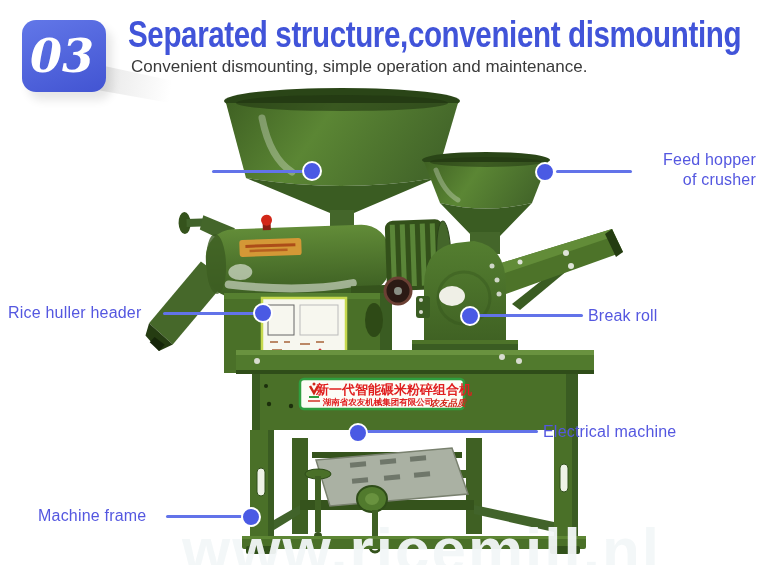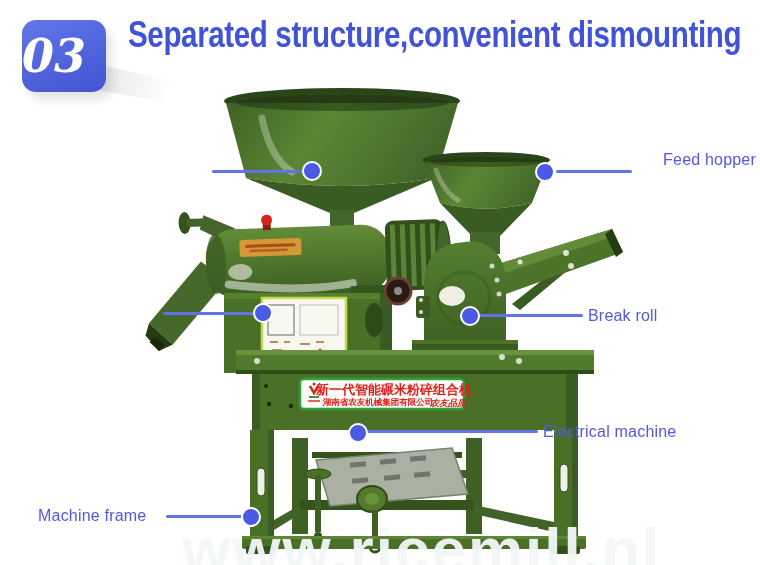--- a/index.html
+++ b/index.html
@@ -9,21 +9,21 @@
   }
   
   .badge-shadow{
     position:absolute;left:58px;top:56px;width:140px;height:52px;z-index:1;
     background:linear-gradient(100deg,rgba(130,130,130,.30),rgba(255,255,255,0) 80%);
     clip-path:polygon(0 0,100% 58%,100% 100%,0 52%);
   }
   .badge{
     position:absolute;left:22px;top:20px;width:84px;height:72px;z-index:2;
     background:linear-gradient(160deg,#6277e8,#4254d2);
-    border-radius:14px;display:flex;align-items:center;
+    border-radius:14px;display:flex;align-items:center;justify-content:center;
     box-shadow:6px 8px 10px rgba(0,0,0,.10);
   }
   .badge span{
     font-family:"DejaVu Serif",serif;font-style:italic;font-weight:bold;
     font-size:46px;color:#fff;line-height:1;padding-right:4px;
   }
   .page-title{
     position:absolute;left:128px;top:14px;z-index:2;white-space:nowrap;
     font-size:37px;font-weight:bold;color:#4154d9;letter-spacing:-0.5px;
     transform:scaleX(.8);transform-origin:left top;
@@ -55,20 +55,21 @@
 </head>
 <body>
 
 <div class="stage">
 
   <div class="badge-shadow"></div>
   <div class="badge">
     <span>03</span>
   </div>
   <div class="page-title">Separated structure,convenient dismounting</div>
+  <div class="page-subtitle">Convenient dismounting, simple operation and maintenance.</div>
 
   <svg class="machine-svg" width="760" height="565" viewBox="0 0 760 565">
     <defs>
       <linearGradient id="gBowl" x1="0" y1="0" x2="1" y2="0.25">
         <stop offset="0" stop-color="#3f6123"></stop>
           <stop offset="0.45" stop-color="#5b8634"></stop>
           <stop offset="1" stop-color="#44672a"></stop>
       </linearGradient>
       <linearGradient id="gCyl" x1="0" y1="0" x2="0" y2="1">
         <stop offset="0" stop-color="#628c38"></stop>
@@ -244,22 +245,24 @@
 
   <div class="watermark">www.ricemill.nl</div>
 
   <div class="c-line" style="left:212px;top:170px;width:92px;"></div>
   <div class="c-dot" style="left:302px;top:161px;"></div>
 
   <div class="c-dot" style="left:535px;top:162px;"></div>
   <div class="c-line" style="left:556px;top:170px;width:76px;"></div>
   <div class="c-label" style="left:634px;top:150px;width:122px;text-align:right;">
     <span style="display:block;">Feed hopper</span>
+    <span style="display:block;">of crusher</span>
   </div>
 
+  <div class="c-label" style="left:8px;top:303px;">Rice huller header</div>
   <div class="c-line" style="left:163px;top:312px;width:92px;"></div>
   <div class="c-dot" style="left:253px;top:303px;"></div>
 
   <div class="c-dot" style="left:460px;top:306px;"></div>
   <div class="c-line" style="left:478px;top:314px;width:105px;"></div>
   <div class="c-label" style="left:588px;top:306px;">Break roll</div>
 
   <div class="c-dot" style="left:348px;top:423px;"></div>
   <div class="c-line" style="left:366px;top:430px;width:172px;"></div>
   <div class="c-label" style="left:543px;top:422px;">

